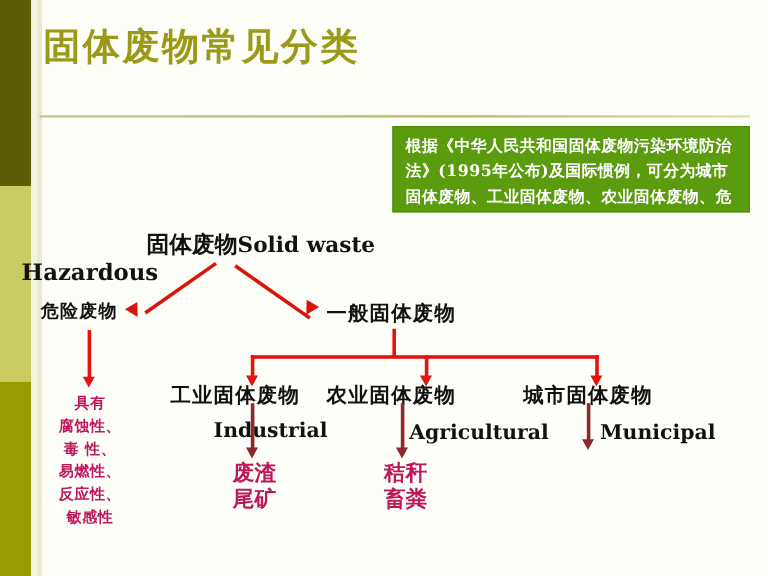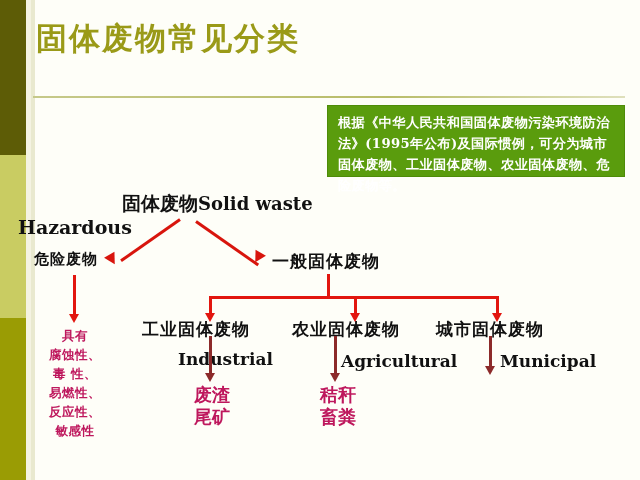--- a/index.html
+++ b/index.html
@@ -62,21 +62,21 @@
   .en   { font-family:"DejaVu Serif", serif; font-weight:700; }
 
   .n-root        { left:122px; top:191px; font-size:19px; }
   .n-root .en    { font-size:18px; }
   .n-hazard-en   { left:18px;  top:216px; font-size:19px; }
   .n-hazard-cn   { left:34px;  top:250px; font-size:15px; letter-spacing:1px; }
   .n-general     { left:272px; top:250px; font-size:17px; letter-spacing:1px; }
 
   .n-ind-cn      { left:142px; top:318px; font-size:17px; letter-spacing:1px; }
   .n-ind-en      { left:146px; top:349px; font-size:17px;margin-left:32px; }
-  .n-agr-cn      { left:292px; top:318px; font-size:17px; letter-spacing:1px; }
+  .n-agr-cn      { left:272px; top:318px; font-size:17px; letter-spacing:1px; }
   .n-agr-en      { left:341px; top:351px; font-size:17px; }
   .n-mun-cn      { left:436px; top:318px; font-size:17px; letter-spacing:1px; }
   .n-mun-en      { left:500px; top:351px; font-size:17px; }
 
   .leaf { position:absolute; font-family:"DejaVu Sans", sans-serif;
           font-weight:700; color:#be185d; line-height:22px; }
   .l-haz { left:40px;  top:326px; font-size:12.5px; line-height:19px;
            text-align:center; width:70px; letter-spacing:0.5px; }
   .l-ind { left:182px; top:384px; font-size:18px; text-align:center; width:60px; }
   .l-agr { left:308px; top:384px; font-size:18px; text-align:center; width:60px; }

